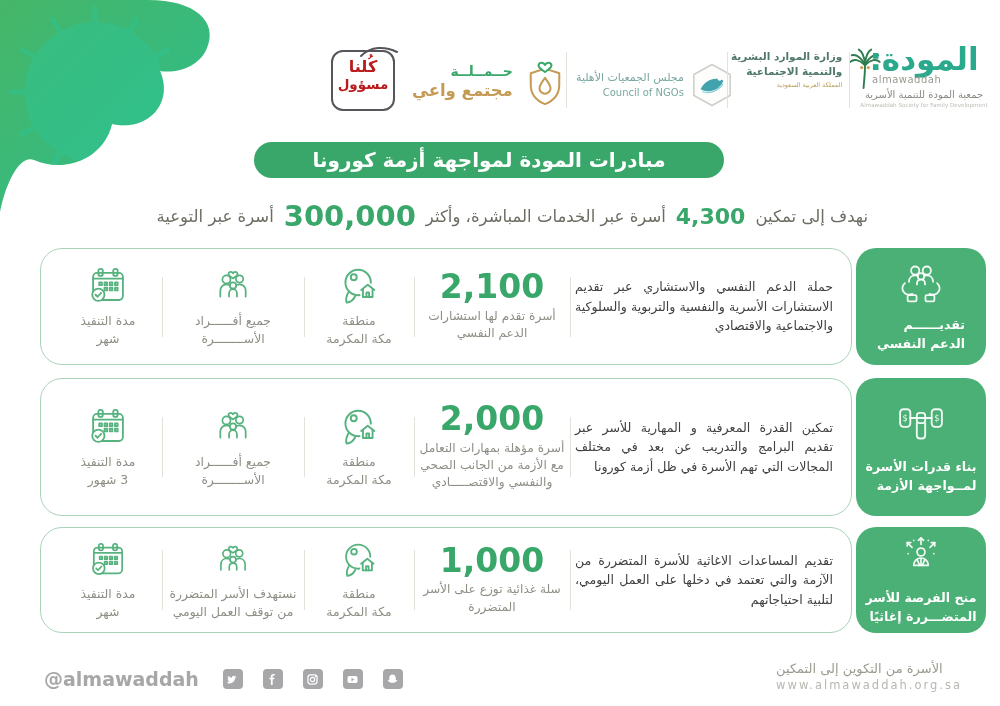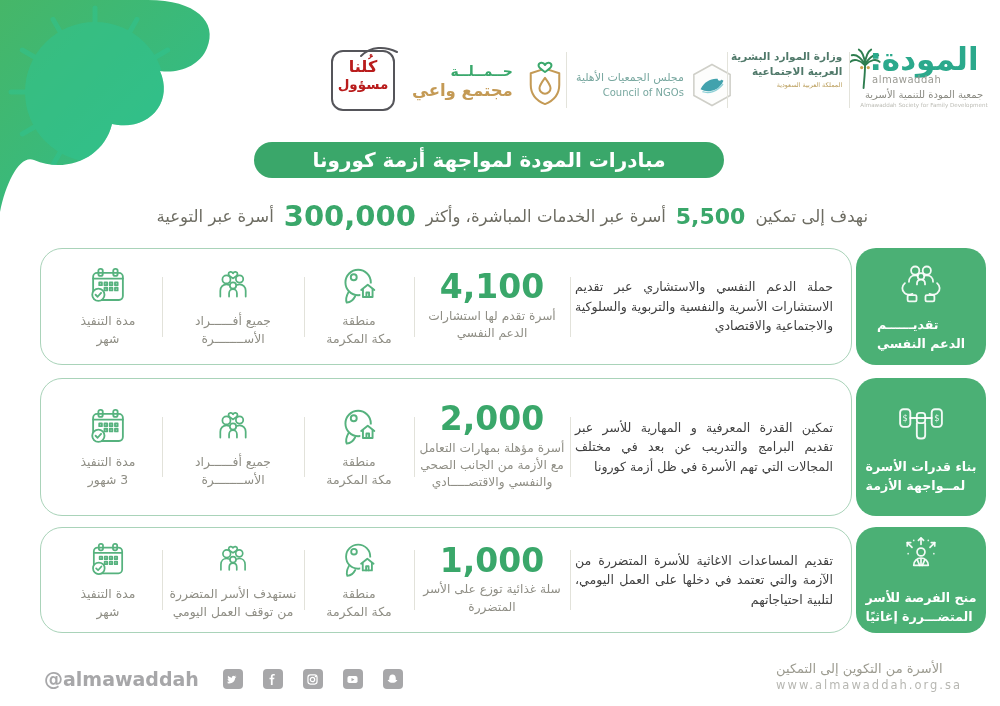--- a/index.html
+++ b/index.html
@@ -61,21 +61,21 @@
   .stat-cap{font-size:12.2px;color:#8f8e85;line-height:1.42;margin-top:3px;}
   .col-ic{display:flex;flex-direction:column;align-items:center;gap:5px;flex:none;}
   .col-loc{width:100px;}
   .col-aud{width:132px;}
   .col-dur{width:98px;}
   .ic-label{font-size:12.4px;color:#8f8e85;line-height:1.42;text-align:center;}
 
   
   .tab{position:absolute;left:856px;width:130px;background:#4bb075;border-radius:20px;
        display:flex;flex-direction:column;align-items:center;justify-content:center;gap:7px;
-       color:#fff;text-align:left;direction:rtl;}
+       color:#fff;text-align:right;direction:rtl;}
   .tab1{top:248px;height:117px;}
   .tab2{top:378px;height:138px;}
   .tab3{top:527px;height:106px;}
   .tab .tl{font-size:12.6px;font-weight:bold;line-height:1.5;}
 
   
   .footer-left{position:absolute;left:44px;bottom:16px;display:flex;align-items:center;gap:20px;}
   .handle{font-size:19px;font-weight:bold;color:#a7a7a9;margin-right:4px;}
   .soc{width:20px;height:20px;border-radius:4px;background:#a7a7a9;display:flex;align-items:center;
        justify-content:center;flex:none;}
@@ -153,21 +153,21 @@
       <path d="M12 31 C20 33.5 28 30 33.5 23" stroke="#8fd0d6" fill="none" stroke-width="1.5"></path>
       <circle cx="30" cy="17.5" r="2.1" fill="#fff"></circle>
     </svg>
   </div>
 
   <span class="hdr-sep" style="left:727px"></span>
 
   <div class="ministry">
     <div class="txt">
       <div class="m1">وزارة الموارد البشرية</div>
-      <div class="m2">العربية الاجتماعية</div>
+      <div class="m2">والتنمية الاجتماعية</div>
       <div class="m3">المملكة العربية السعودية</div>
     </div>
     <svg width="36" height="46" viewBox="0 0 38 46">
       <g fill="none" stroke="#2e7d4f" stroke-width="2" stroke-linecap="round">
         <path d="M19 20 C19 28 18 35 17.5 43"></path>
         <path d="M19 19 C13 13 7 12 3.5 15.5"></path>
           <path d="M19 19 C25 13 31 12 34.5 15.5"></path>
         <path d="M19 18 C14 10 9 7.5 5 8.5"></path>
           <path d="M19 18 C24 10 29 7.5 33 8.5"></path>
         <path d="M19 17 C18 9 16 4.5 12.5 2.5"></path>
@@ -184,31 +184,31 @@
     <div class="logotype">المودة:</div>
     <div class="latin">almawaddah</div>
     <div class="arsub">جمعية المودة للتنمية الأسرية</div>
     <div class="ensub">Almawaddah Society for Family Development</div>
   </div>
 
   <div class="title-pill">مبادرات المودة لمواجهة أزمة كورونا</div>
 
   <div class="subtitle">
     <span>نهدف إلى تمكين</span>
-    <span class="num1">5,500</span>
+    <span class="num1">4,300</span>
     <span>أسرة عبر الخدمات المباشرة، وأكثر</span>
     <span class="num2">300,000</span>
     <span>أسرة عبر التوعية</span>
   </div>
 
   <div class="card card1">
     <div class="col-desc">حملة الدعم النفسي والاستشاري عبر تقديم الاستشارات الأسرية والنفسية والتربوية والسلوكية والاجتماعية والاقتصادي</div>
     <span class="vsep"></span>
     <div class="col-stat">
-      <div class="stat-num">4,100</div>
+      <div class="stat-num">2,100</div>
       <div class="stat-cap">أسرة تقدم لها استشارات الدعم النفسي</div>
     </div>
     <span class="vsep"></span>
     <div class="col-ic col-loc">
       <svg width="42" height="42" viewBox="0 0 48 48">
         <g fill="none" stroke="#56b27e" stroke-width="2.2" stroke-linecap="round" stroke-linejoin="round">
           <circle cx="23" cy="20" r="14.5"></circle>
             <circle cx="18" cy="14" r="3.4"></circle>
           <path d="M12 31 c-2.5 4.5-3.5 8.5-2 12 4-.5 7.5-3 9.5-7"></path>
           <rect x="25.5" y="21" width="16.5" height="16" rx="2" fill="#fff" stroke="none"></rect>

